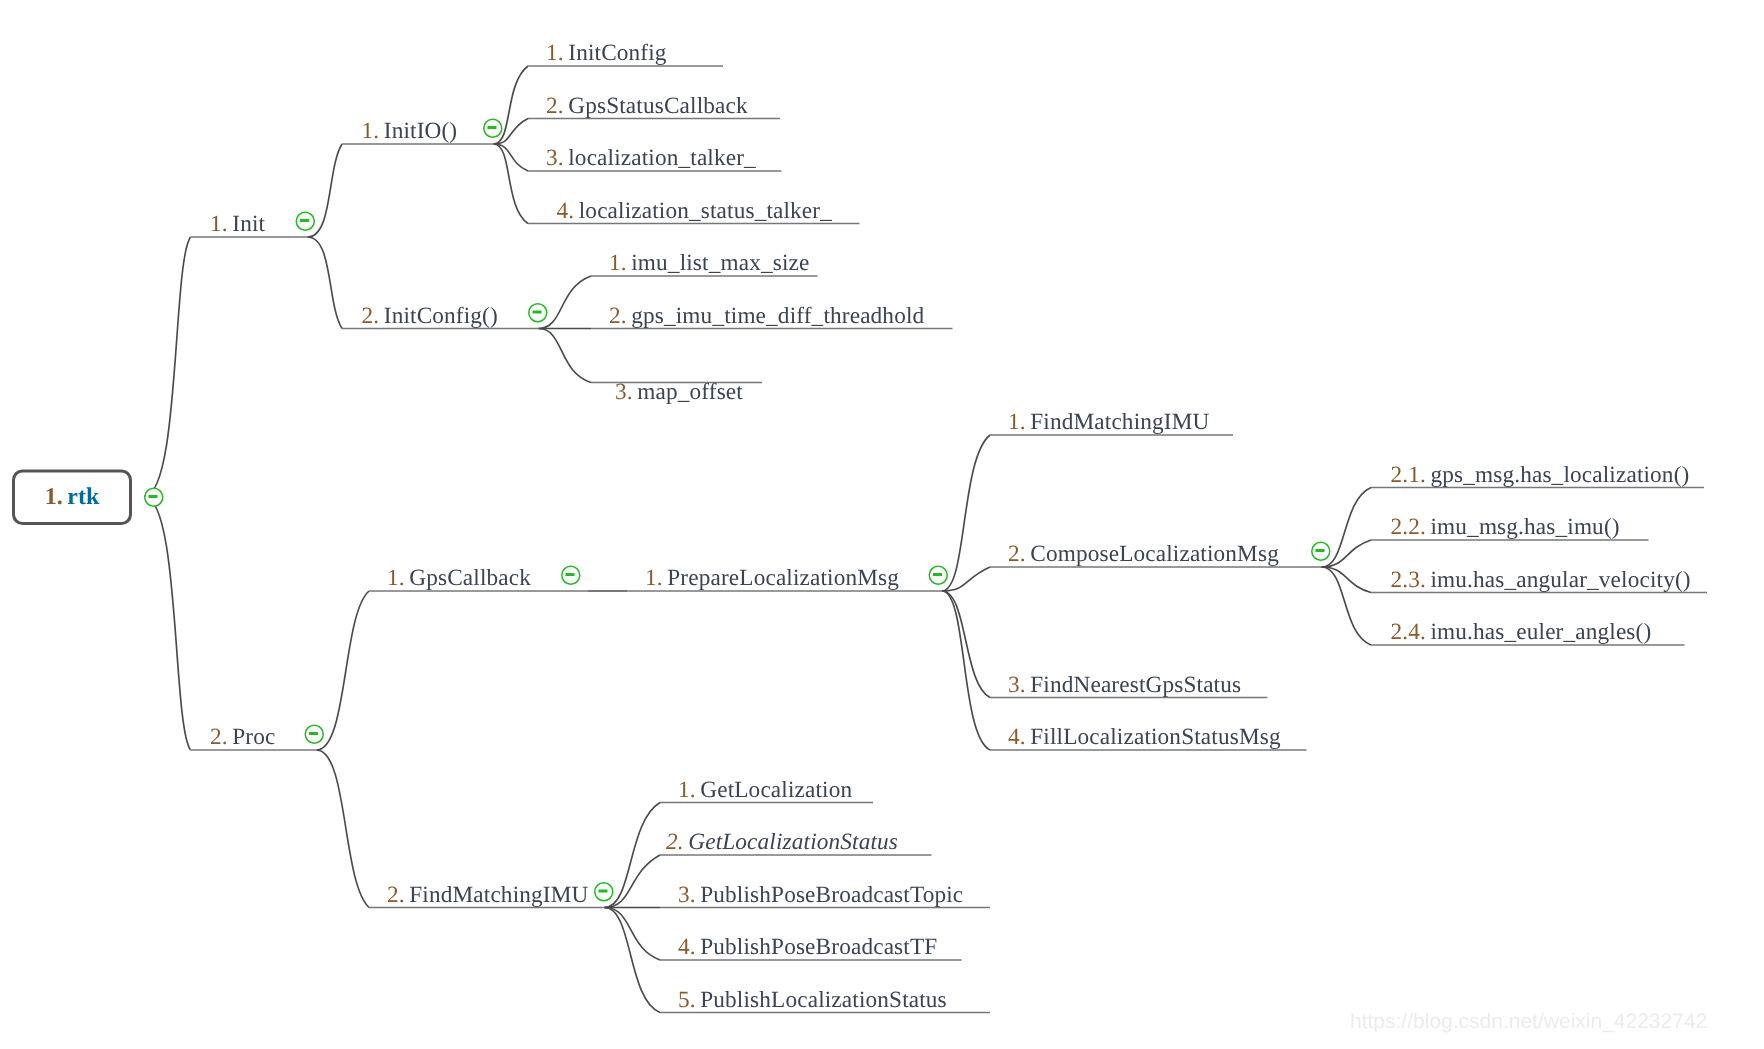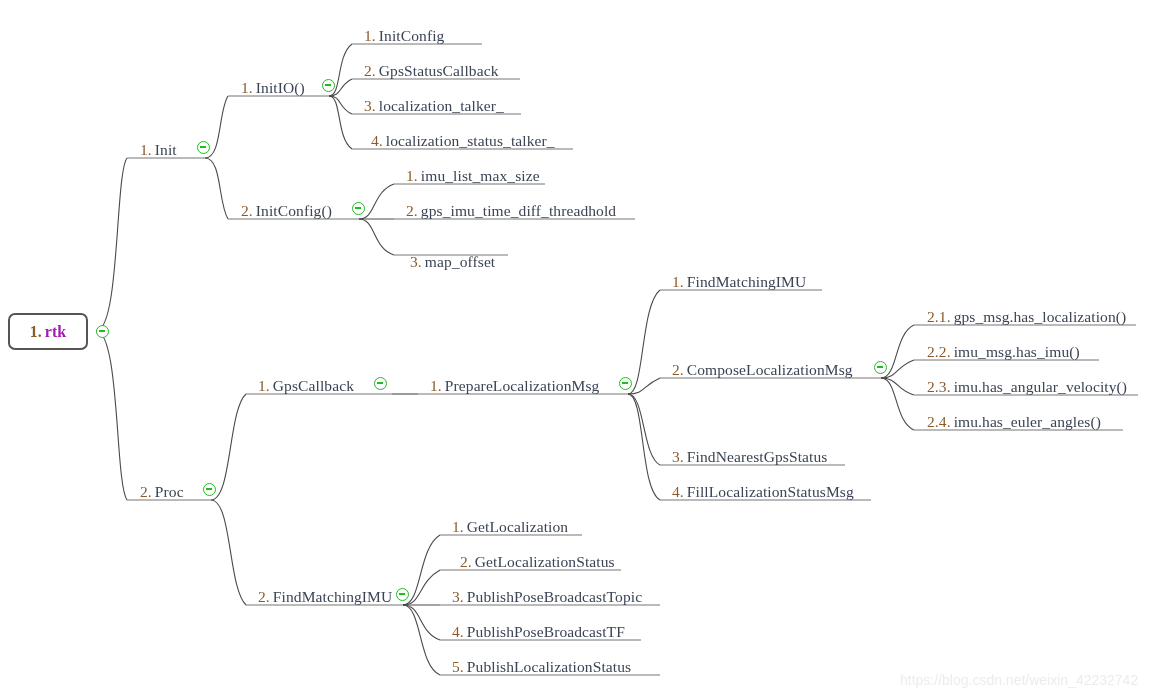--- a/index.html
+++ b/index.html
@@ -43,21 +43,21 @@
     align-items: center;
     justify-content: center;
     font-size: 16px;
   }
   .root-box .num {
     color: #8a5a2b;
     font-weight: bold;
     margin-right: 3px;
   }
   .root-box .txt {
-    color: #a21caf;
+    color: #0369a1;
     font-weight: bold;
   }
   .toggle {
     position: absolute;
     width: 13px;
     height: 13px;
     box-sizing: border-box;
     border: 1.6px solid #22bb22;
     border-radius: 50%;
     background: #ffffff;
@@ -167,21 +167,21 @@
       <div class="node-label" style="left: 672px; top: 274px;"><span class="num">1.</span><span class="txt">FindMatchingIMU</span></div>
       <div class="node-label" style="left: 672px; top: 362px;"><span class="num">2.</span><span class="txt">ComposeLocalizationMsg</span></div>
       <div class="node-label" style="left: 927px; top: 309px;"><span class="num">2.1.</span><span class="txt">gps_msg.has_localization()</span></div>
       <div class="node-label" style="left: 927px; top: 344px;"><span class="num">2.2.</span><span class="txt">imu_msg.has_imu()</span></div>
       <div class="node-label" style="left: 927px; top: 379px;"><span class="num">2.3.</span><span class="txt">imu.has_angular_velocity()</span></div>
       <div class="node-label" style="left: 927px; top: 414px;"><span class="num">2.4.</span><span class="txt">imu.has_euler_angles()</span></div>
       <div class="node-label" style="left: 672px; top: 449px;"><span class="num">3.</span><span class="txt">FindNearestGpsStatus</span></div>
       <div class="node-label" style="left: 672px; top: 484px;"><span class="num">4.</span><span class="txt">FillLocalizationStatusMsg</span></div>
       <div class="node-label" style="left: 258px; top: 589px;"><span class="num">2.</span><span class="txt">FindMatchingIMU</span></div>
       <div class="node-label" style="left: 452px; top: 519px;"><span class="num">1.</span><span class="txt">GetLocalization</span></div>
-      <div class="node-label" style="left: 460px; top: 554px;"><span class="num">2.</span><span class="txt">GetLocalizationStatus</span></div>
+      <div class="node-label" style="left: 444px; top: 554px; font-style: italic;"><span class="num">2.</span><span class="txt">GetLocalizationStatus</span></div>
       <div class="node-label" style="left: 452px; top: 589px;"><span class="num">3.</span><span class="txt">PublishPoseBroadcastTopic</span></div>
       <div class="node-label" style="left: 452px; top: 624px;"><span class="num">4.</span><span class="txt">PublishPoseBroadcastTF</span></div>
       <div class="node-label" style="left: 452px; top: 659px;"><span class="num">5.</span><span class="txt">PublishLocalizationStatus</span></div>
     </div>
   <div id="toggles">
       <div class="toggle" style="left: 96px; top: 325px;"></div>
       <div class="toggle" style="left: 197px; top: 141px;"></div>
       <div class="toggle" style="left: 322px; top: 79px;"></div>
       <div class="toggle" style="left: 352px; top: 202px;"></div>
       <div class="toggle" style="left: 203px; top: 483px;"></div>

